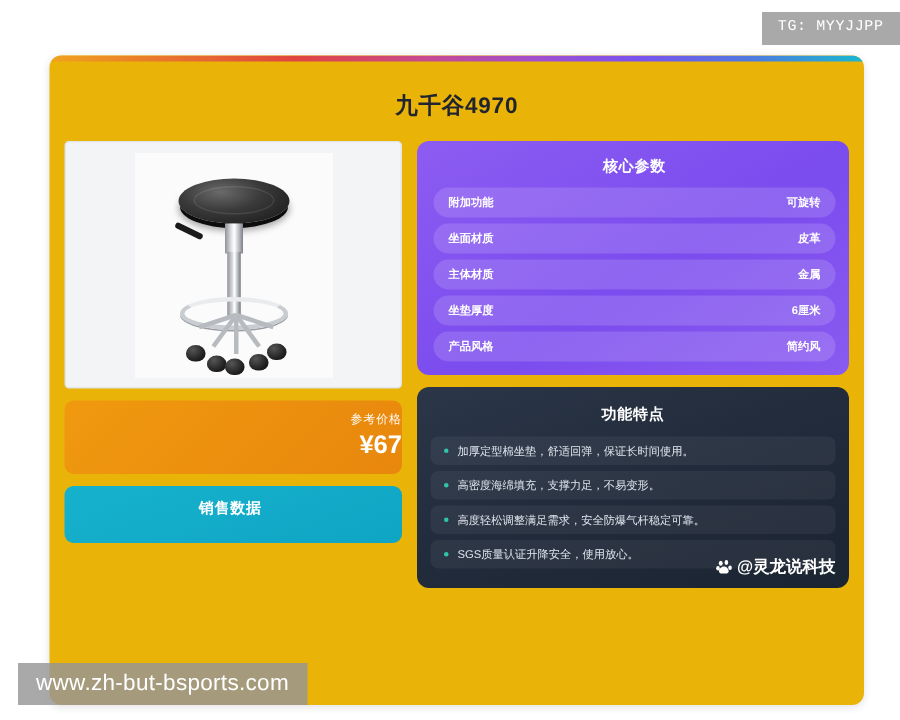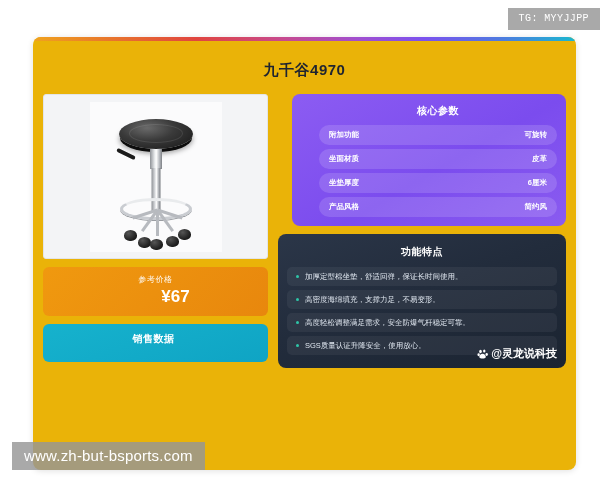--- a/index.html
+++ b/index.html
@@ -110,21 +110,21 @@
     position: absolute;
     width: 13px; height: 11px; border-radius: 50% 50% 45% 45%;
     background: radial-gradient(ellipse at 35% 30%, #555 0%, #232323 60%, #0b0b0b 100%);
   }
 
   
   .price-card {
     background: linear-gradient(135deg, #f0990f 0%, #e8870d 100%);
     border-radius: 6px;
     padding: 7px 0 9px 0;
-    text-align: center;
+    text-align: right;
     color: #ffffff;
   }
   .price-label { font-size: 8px; opacity: 0.95; letter-spacing: 0.6px; }
   .price-value { font-size: 17px; font-weight: bold; margin-top: 2px; margin-left: 40px; }
 
   
   .sales-card {
     background: linear-gradient(160deg, #16b2cd 0%, #0fa4c4 100%);
     border-radius: 6px;
     padding: 6px 12px 10px 8px;
@@ -142,23 +142,22 @@
     padding: 12px 0 12px 0;
     text-align: center;
   }
   .stat-label { font-size: 8px; opacity: 0.95; }
   .stat-value { font-size: 13px; font-weight: bold; margin-top: 3px; }
 
   
   .specs-card {
     background: linear-gradient(150deg, #8c5cf2 0%, #7b4cee 55%, #8a5bf0 100%);
     border-radius: 8px;
-    padding: 7px 9px 9px 27px;
-    color: #ffffff;
-    margin-left: 14px;
+    padding: 7px 9px 9px 11px;
+    color: #ffffff;
   }
   .specs-title {
     text-align: center; font-size: 10px; font-weight: bold;
     letter-spacing: 0.5px; padding: 3px 0 7px 0;
   }
   .spec-row {
     display: flex; align-items: center; justify-content: space-between;
     background: rgba(255,255,255,0.14);
     border-radius: 11px;
     padding: 5px 10px;
@@ -272,20 +271,24 @@
         <div class="specs-title">核心参数</div>
         <div class="spec-row">
           <span>附加功能</span>
           <span>可旋转</span>
         </div>
         <div class="spec-row">
           <span>坐面材质</span>
           <span>皮革</span>
         </div>
         <div class="spec-row">
+          <span>主体材质</span>
+          <span>金属</span>
+        </div>
+        <div class="spec-row">
           <span>坐垫厚度</span>
           <span>6厘米</span>
         </div>
         <div class="spec-row">
           <span>产品风格</span>
           <span>简约风</span>
         </div>
       </div>
 
       <div class="feat-card">

